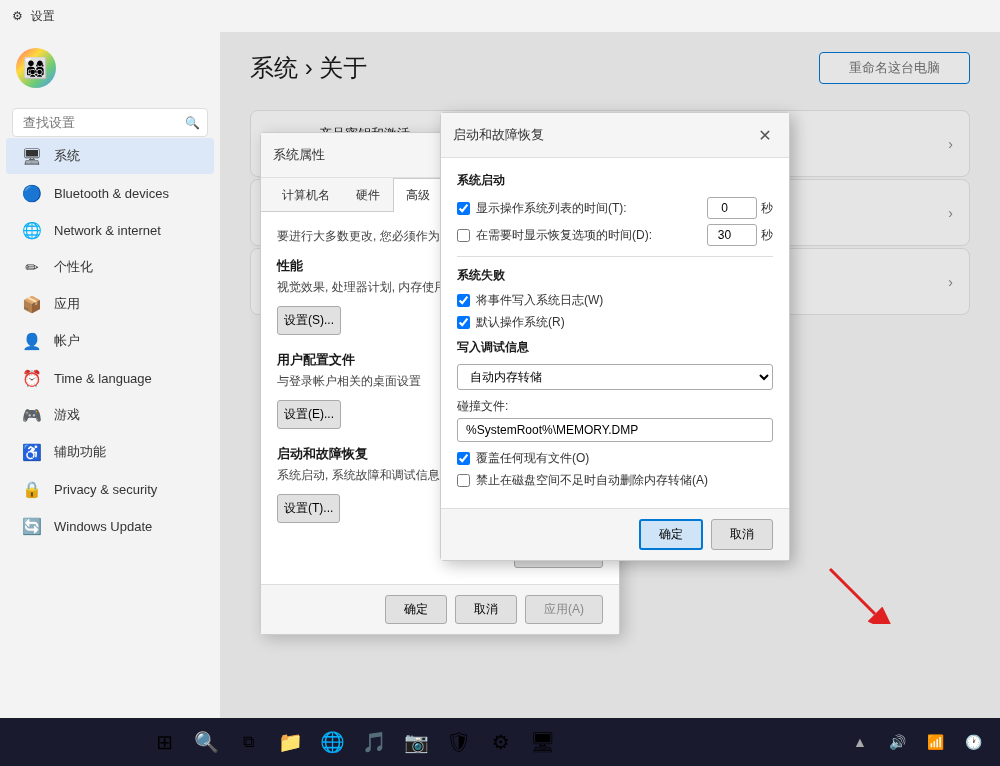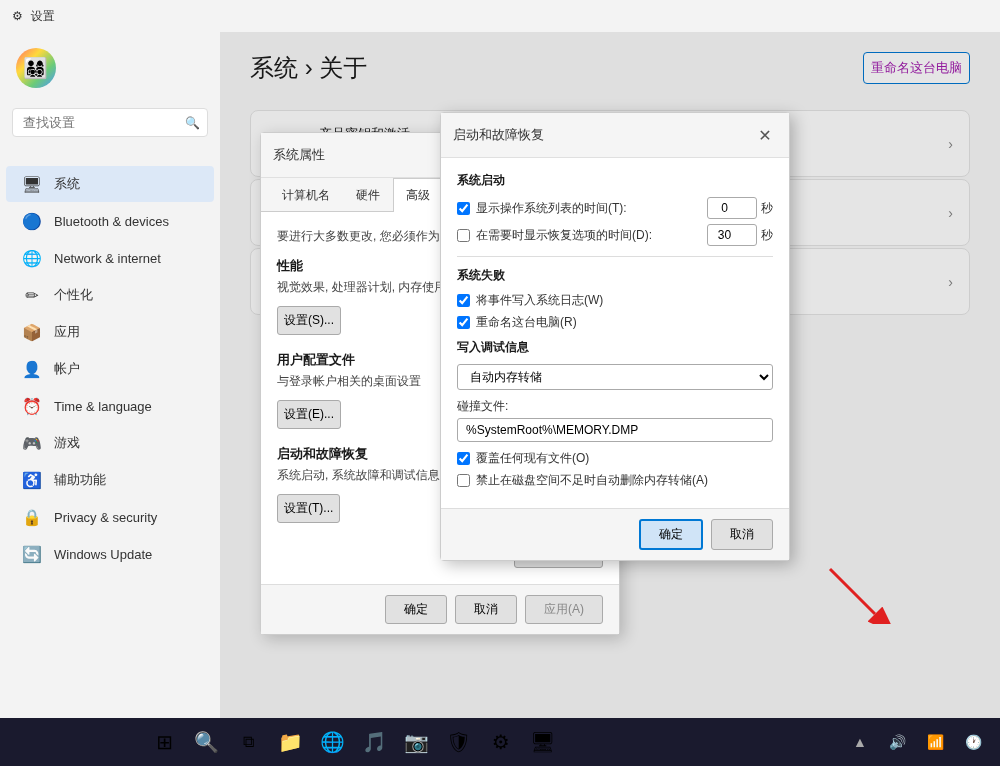--- a/index.html
+++ b/index.html
@@ -9,34 +9,34 @@
     .titlebar { background: #f3f3f3; height: 32px; display: flex; align-items: center; padding: 0 12px; font-size: 12px; color: #333; }
     .titlebar-title { margin-left: 8px; }
     
     
     .main-layout { display: flex; flex: 1; overflow: hidden; }
     
     
     .sidebar { width: 220px; background: #f3f3f3; display: flex; flex-direction: column; padding: 8px 0; overflow-y: auto; flex-shrink: 0; }
     .sidebar-user { display: flex; align-items: center; padding: 8px 16px 16px; }
     .sidebar-avatar { width: 40px; height: 40px; border-radius: 50%; background: linear-gradient(135deg, #ff6b6b, #ffd93d, #6bcb77, #4d96ff); display: flex; align-items: center; justify-content: center; font-size: 20px; margin-right: 0; }
-    .sidebar-search { margin: 4px 12px 28px; position: relative; }
+    .sidebar-search { margin: 4px 12px 0; position: relative; }
     .sidebar-search input { width: 100%; padding: 6px 30px 6px 10px; border: 1px solid #ddd; border-radius: 4px; background: #fff; font-size: 13px; color: #555; outline: none; }
     .sidebar-search-icon { position: absolute; right: 8px; top: 50%; transform: translateY(-50%); color: #888; font-size: 12px; }
     
     .sidebar-item { display: flex; align-items: center; padding: 8px 16px; cursor: pointer; border-radius: 4px; margin: 1px 6px; font-size: 13px; color: #333; }
     .sidebar-item.active { background: #dce8f7; font-weight: 500; }
     .sidebar-item-icon { width: 20px; height: 20px; margin-right: 12px; display: flex; align-items: center; justify-content: center; font-size: 16px; flex-shrink: 0; }
     .sidebar-item-label { font-size: 13px; }
     
     
     .content { flex: 1; background: #f9f9f9; overflow-y: auto; position: relative; }
     .content-header { padding: 20px 30px 10px; display: flex; justify-content: space-between; align-items: flex-end; }
     .page-title { font-size: 24px; font-weight: 300; color: #1a1a1a; }
-    .rename-btn { font-size: 13px; color: #a21caf; cursor: pointer; padding: 6px 7px; border: 1px solid #0078d4; border-radius: 4px; background: #fff; }
+    .rename-btn { font-size: 13px; color: #737373; cursor: pointer; padding: 6px 29px; border: 1px solid #0078d4; border-radius: 4px; background: #fff; }
     
     
     .related-section { padding: 16px 30px; }
     .related-title { font-size: 14px; font-weight: 600; color: #1a1a1a; margin-bottom: 12px; }
     .related-item { display: flex; align-items: center; padding: 14px 16px; background: #fff; border-radius: 8px; margin-bottom: 2px; cursor: pointer; border: 1px solid #e5e5e5; }
     .related-item-icon { width: 36px; height: 36px; display: flex; align-items: center; justify-content: center; font-size: 20px; margin-right: 16px; color: #555; }
     .related-item-text h4 { font-size: 13px; font-weight: 500; color: #1a1a1a; }
     .related-item-text p { font-size: 12px; color: #666; margin-top: 2px; }
     .related-item-chevron { margin-left: auto; color: #888; font-size: 14px; }
     
@@ -275,21 +275,21 @@
         <div class="divider"></div>
 
         
         <div class="section-header">系统失败</div>
         <div class="form-checkbox-row">
           <input type="checkbox" id="write-event" checked="" style="">
           <label for="write-event">将事件写入系统日志(W)</label>
         </div>
         <div class="form-checkbox-row">
           <input type="checkbox" id="auto-restart" checked="" style="">
-          <label for="auto-restart">重命名这台电脑(R)</label>
+          <label for="auto-restart">默认操作系统(R)</label>
         </div>
 
         
         <div class="section-header" style="margin-top:8px;">写入调试信息</div>
         <select class="form-select" style="margin-bottom: 8px;">
           <option>自动内存转储</option>
         </select>
 
         <div class="form-group">
           <label class="form-label">碰撞文件:</label>

